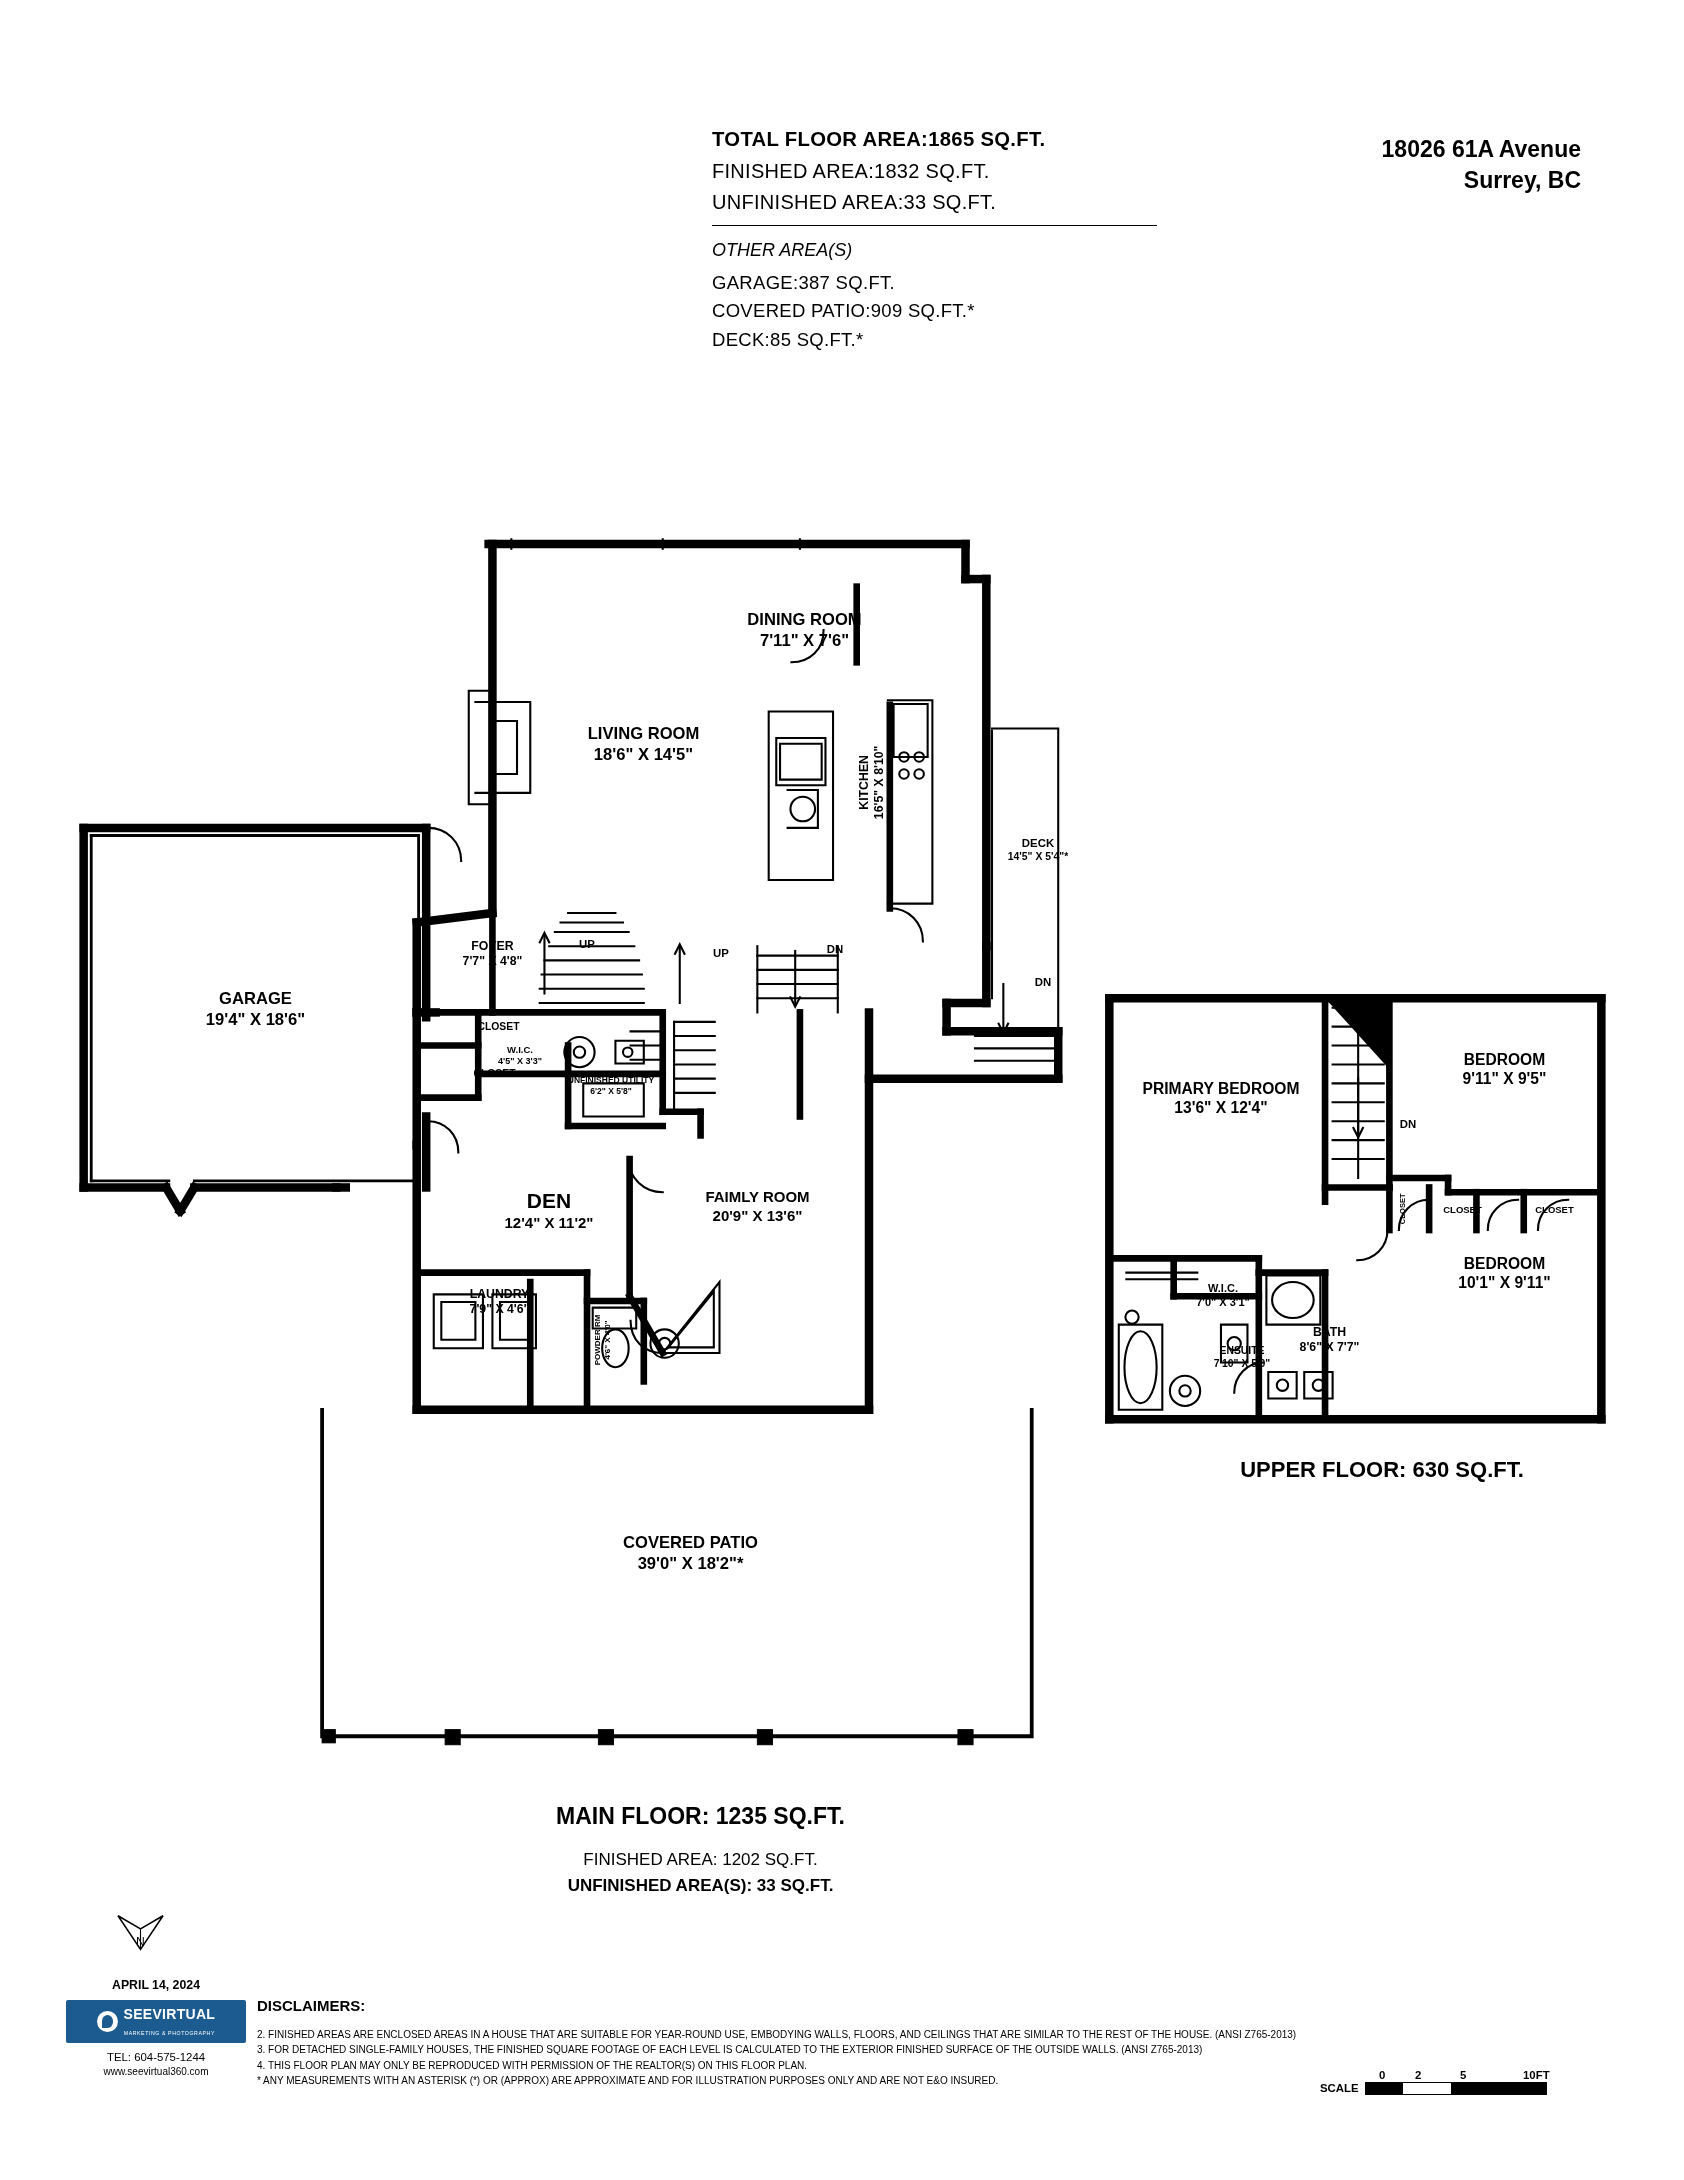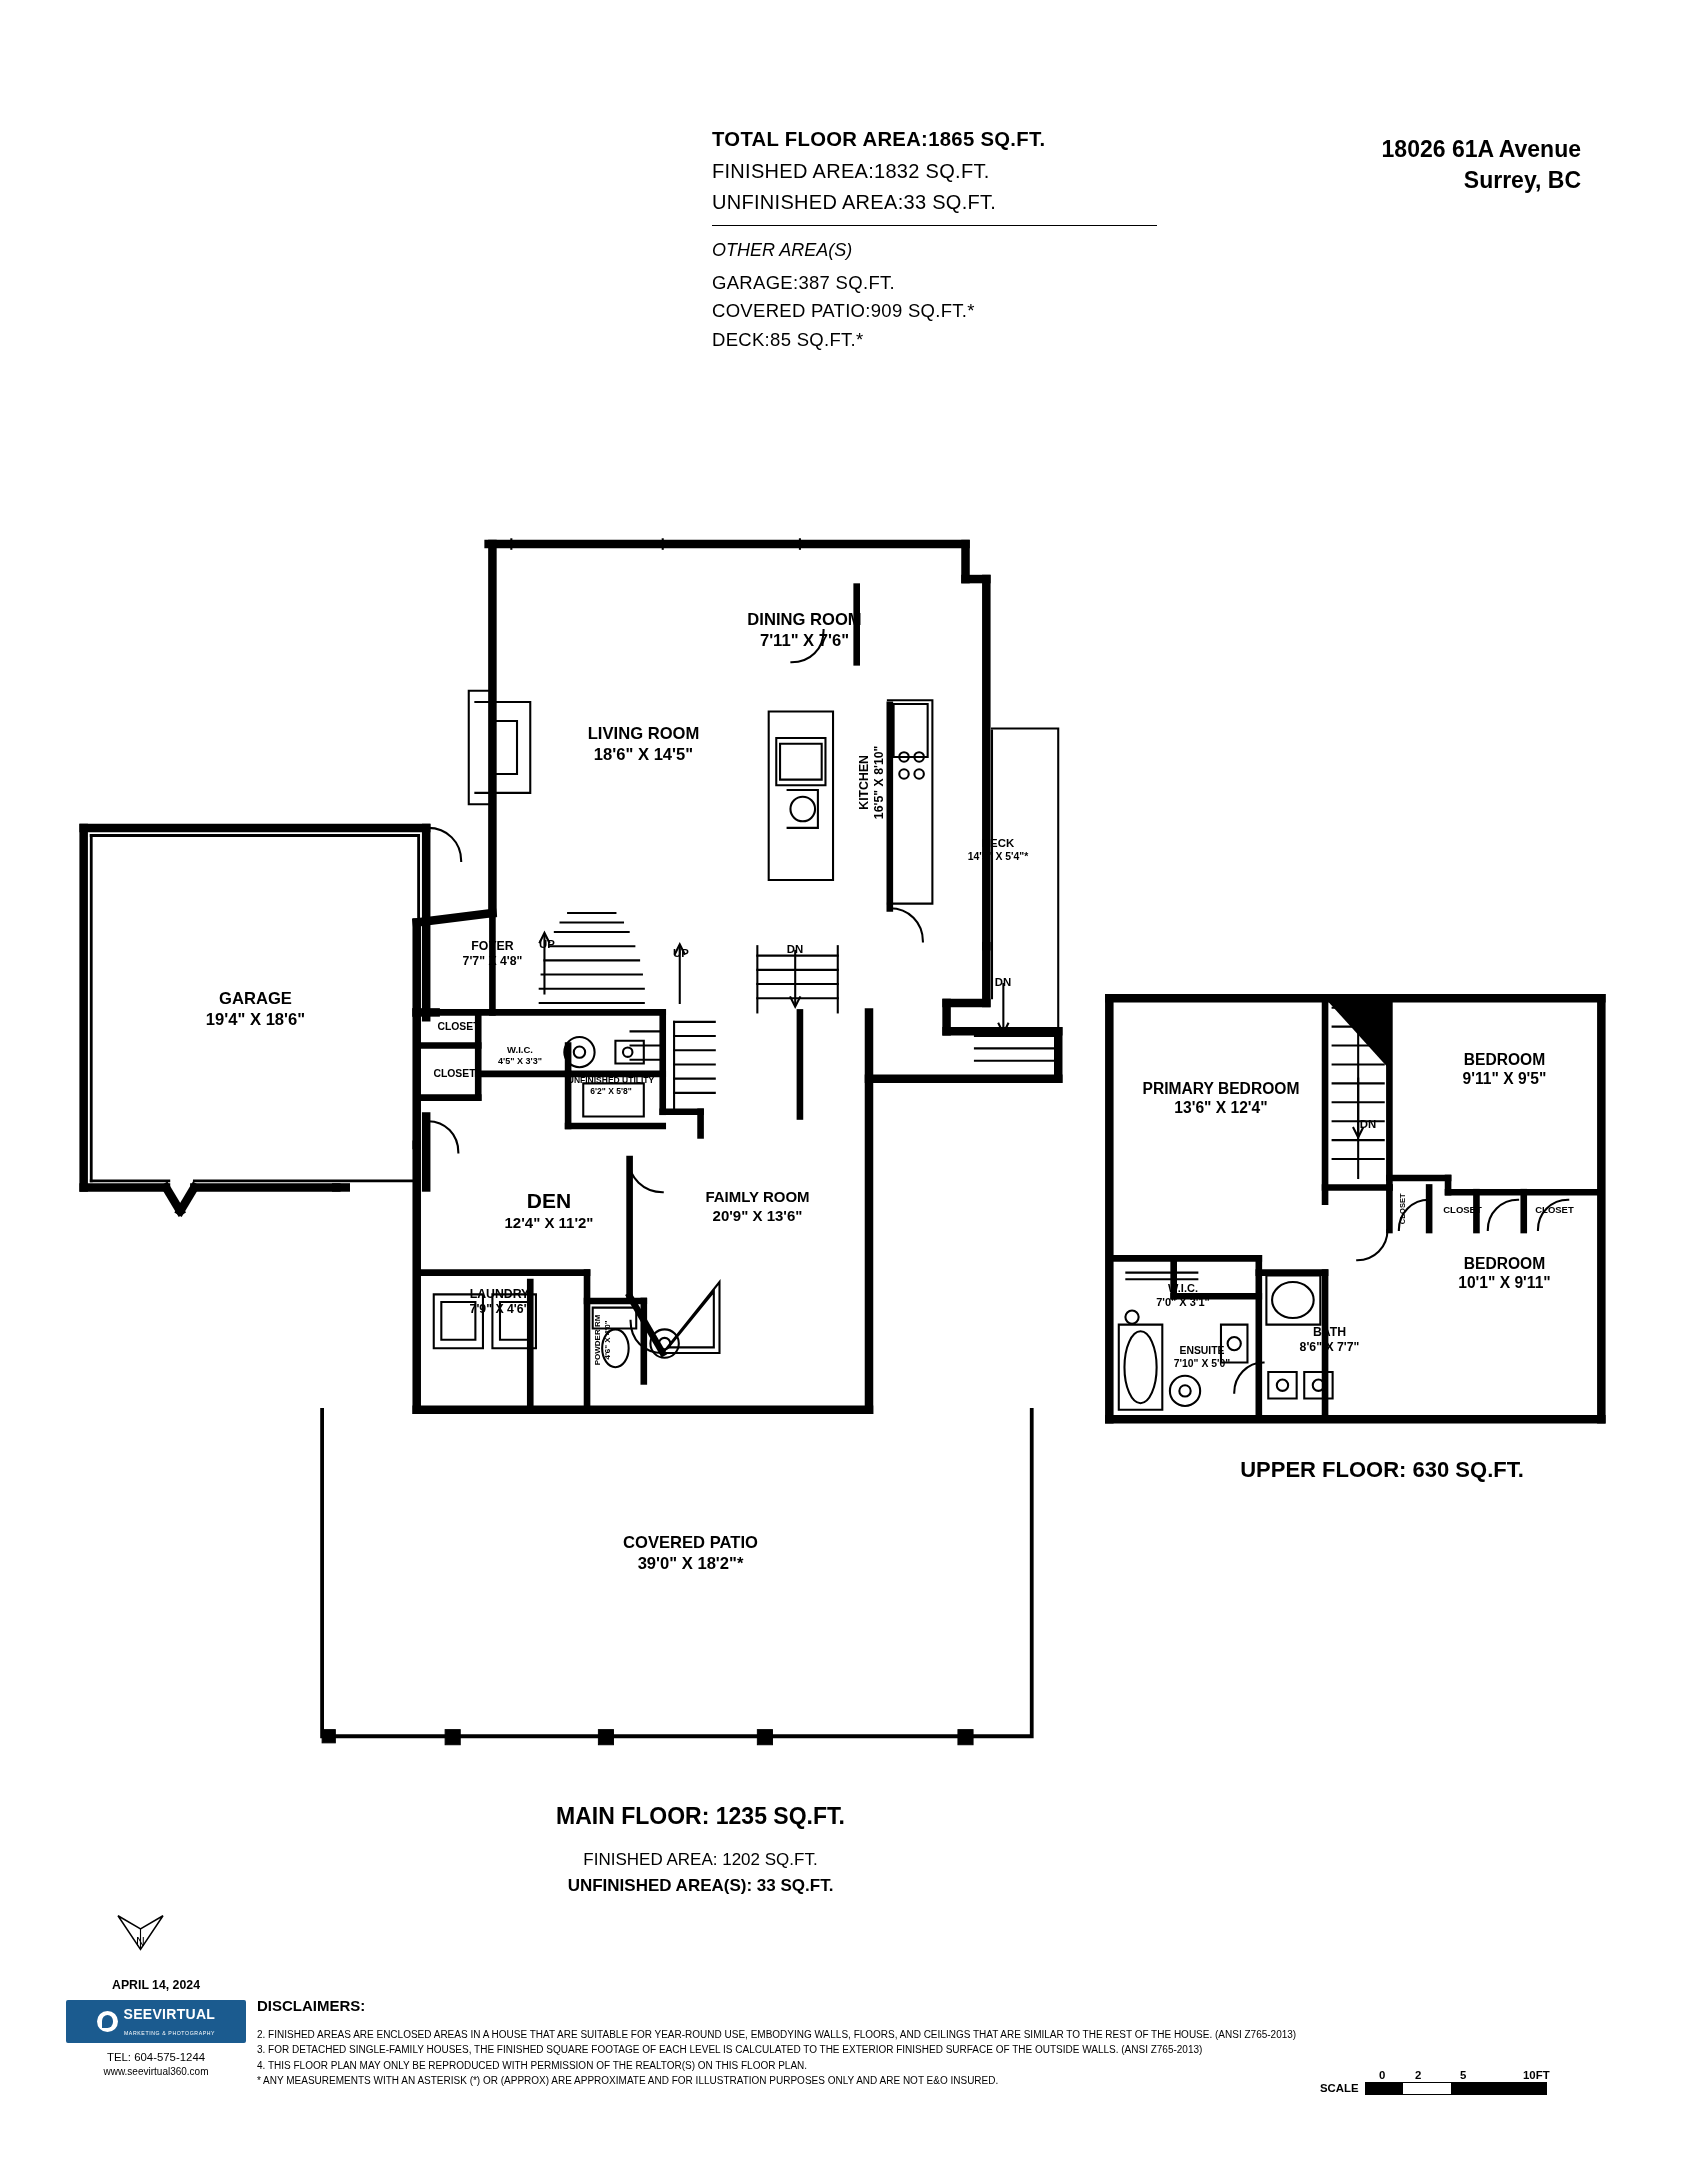--- a/index.html
+++ b/index.html
@@ -45,21 +45,21 @@
   
   .lbl {
     position: absolute;
     text-align: center;
     font-weight: bold;
     line-height: 1.25;
     white-space: nowrap;
   }
   .lbl.r { font-size: 16.6px; }
   .lbl.m { font-size: 12.3px; }
-  .lbl.s { font-size: 9.5px; }
+  .lbl.s { font-size: 9.5px; padding-left: 40px; }
   .lbl.xs { font-size: 8px; }
   .lbl.vert {
     transform-origin: center center;
   }
 
   
   #main-floor-title {
     left: 407px; top: 1803px; width: 587px; text-align: center;
   }
   #main-floor-title .t1 { font-size: 23px; font-weight: bold; }
@@ -88,21 +88,21 @@
     background: #ffffff;
     position: relative;
     flex: none;
   }
   #brand .logo .swirl:after {
     content: "";
     position: absolute; left: 4.7px; top: 3.8px;
     width: 11.4px; height: 12.3px; border-radius: 50% 50% 50% 0;
     background: #1b5b8f;
   }
-  #brand .logo .txt { text-align: right; line-height: 1.05; }
+  #brand .logo .txt { text-align: center; line-height: 1.05; }
   #brand .logo .txt .l1 { font-size: 14px; font-weight: bold; letter-spacing: 0.3px;}
   #brand .logo .txt .l2 { font-size: 5.2px; letter-spacing: 0.6px; }
   #brand .tel { font-size: 11.4px; margin-top: 7.6px; }
   #brand .web { font-size: 10px; margin-top: 2.8px; }
 
   
   #disclaimers {
     left: 257px; top: 1995px; width: 1164px;
     font-size: 10px; line-height: 1.45;
   }

